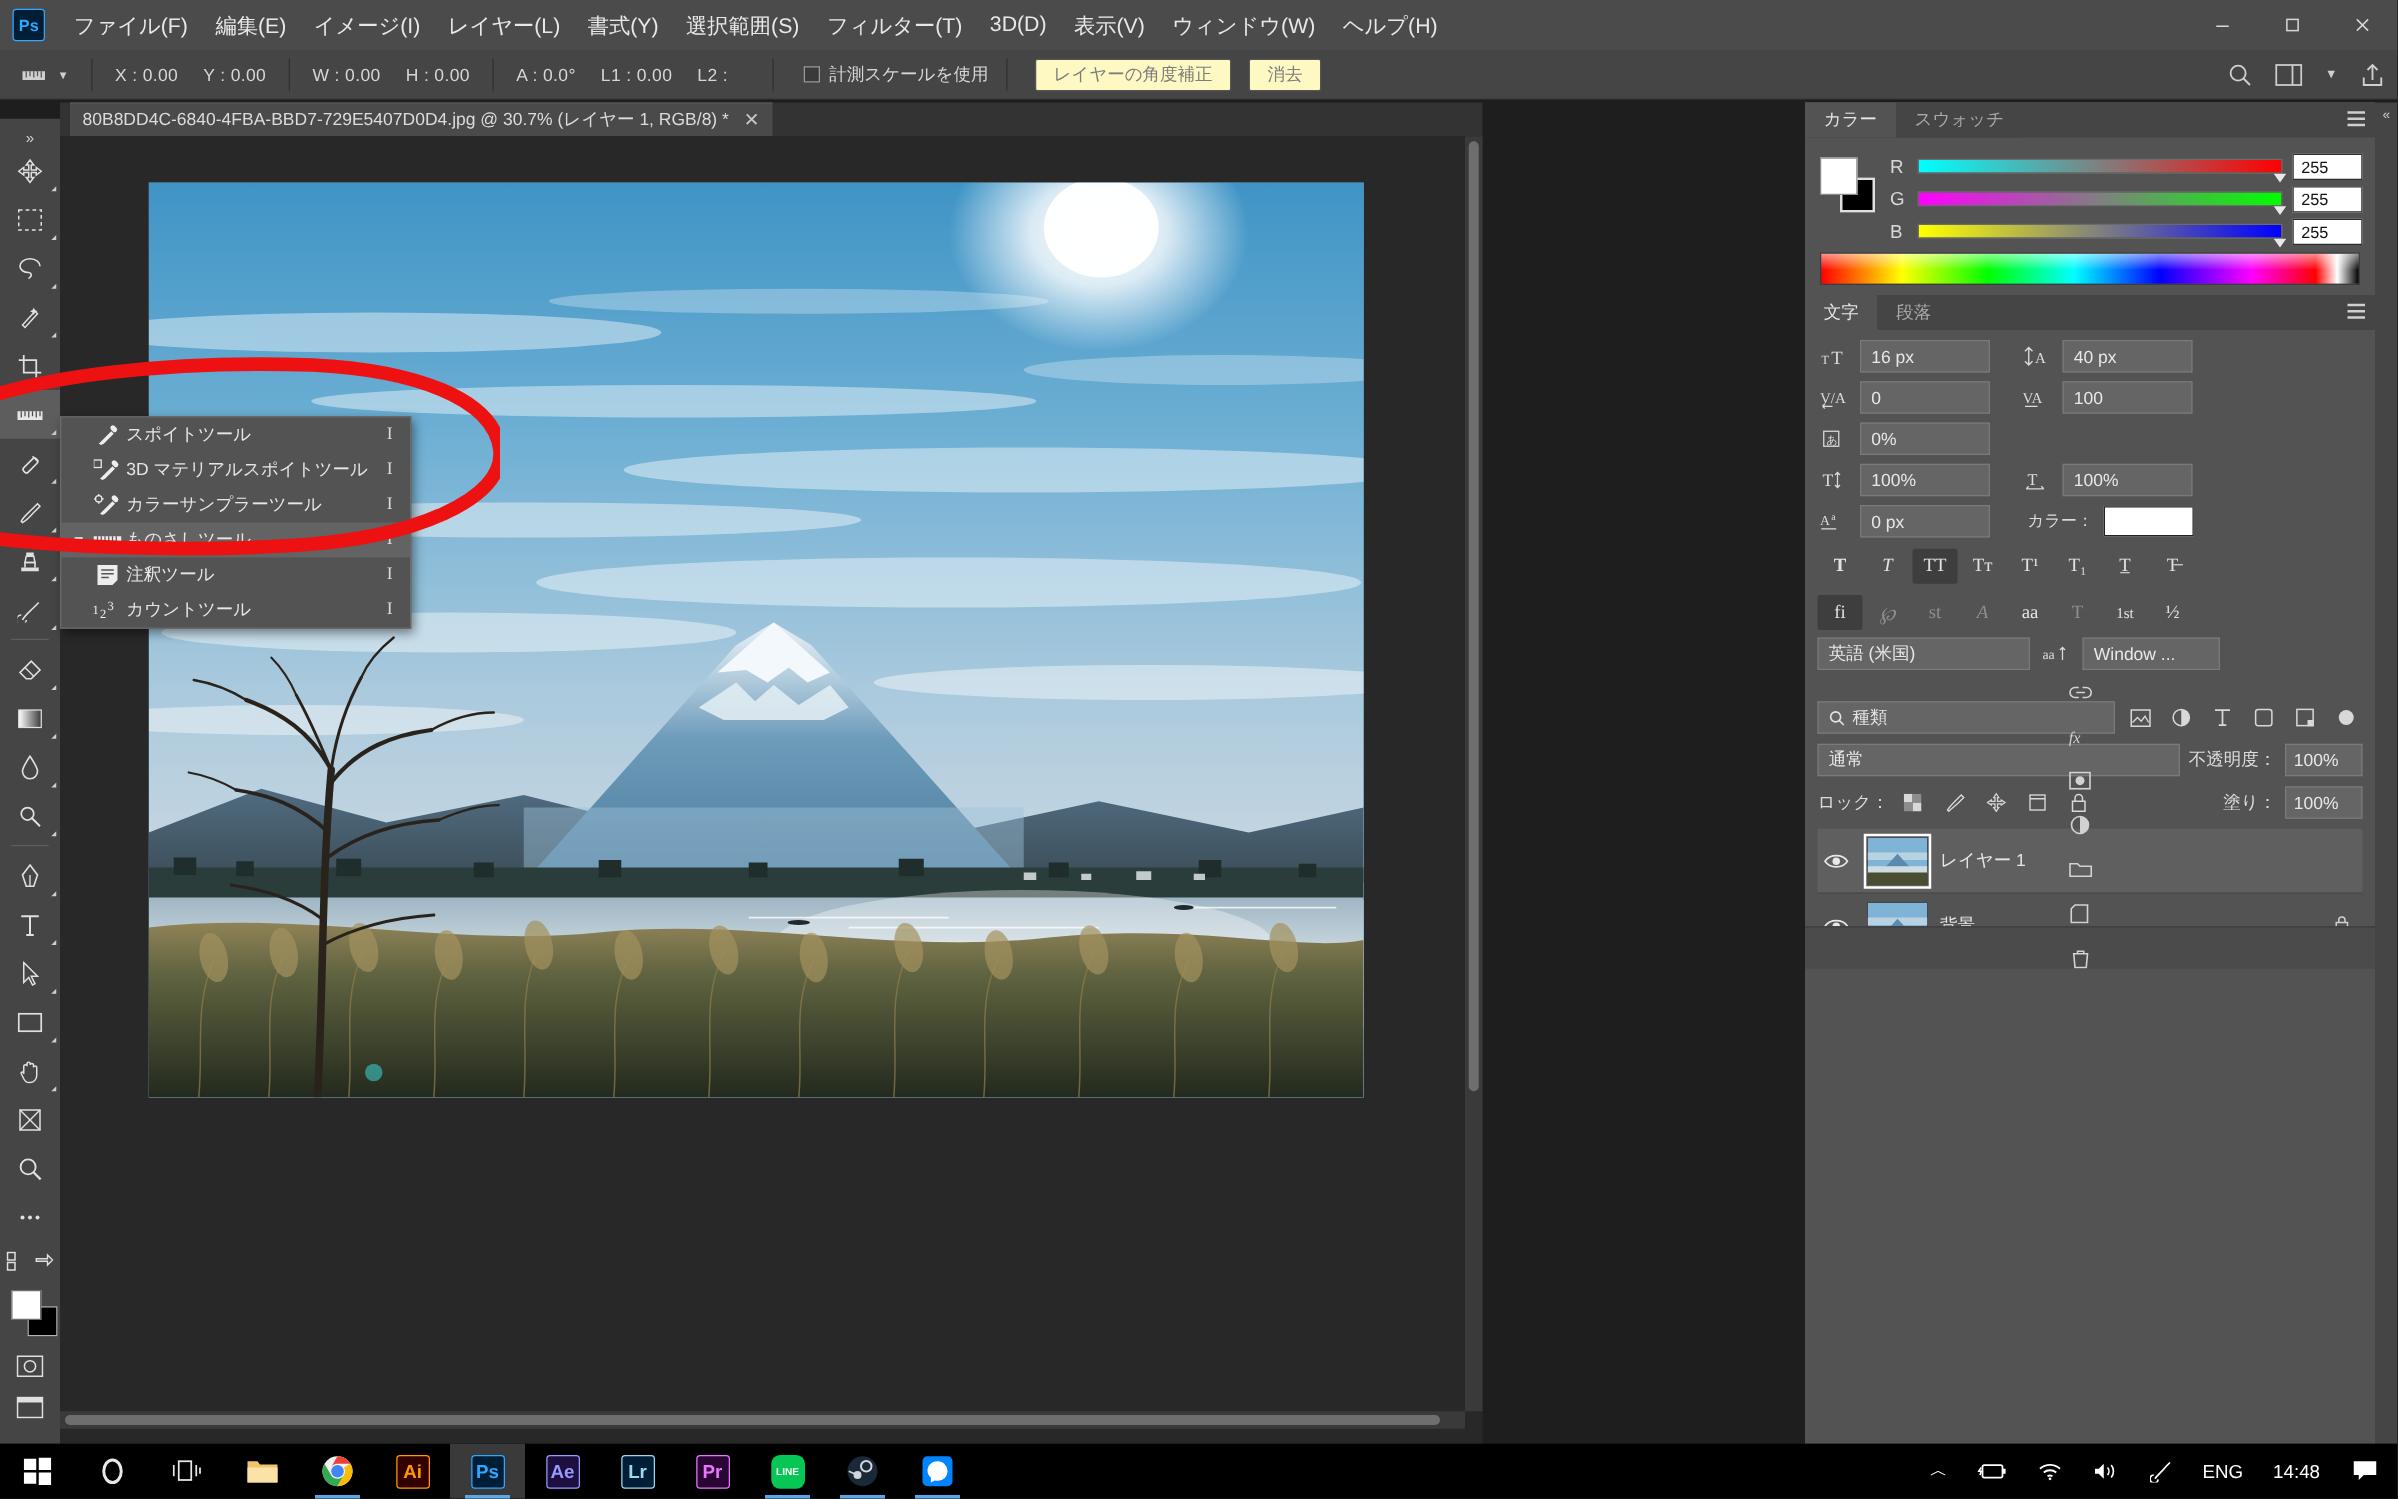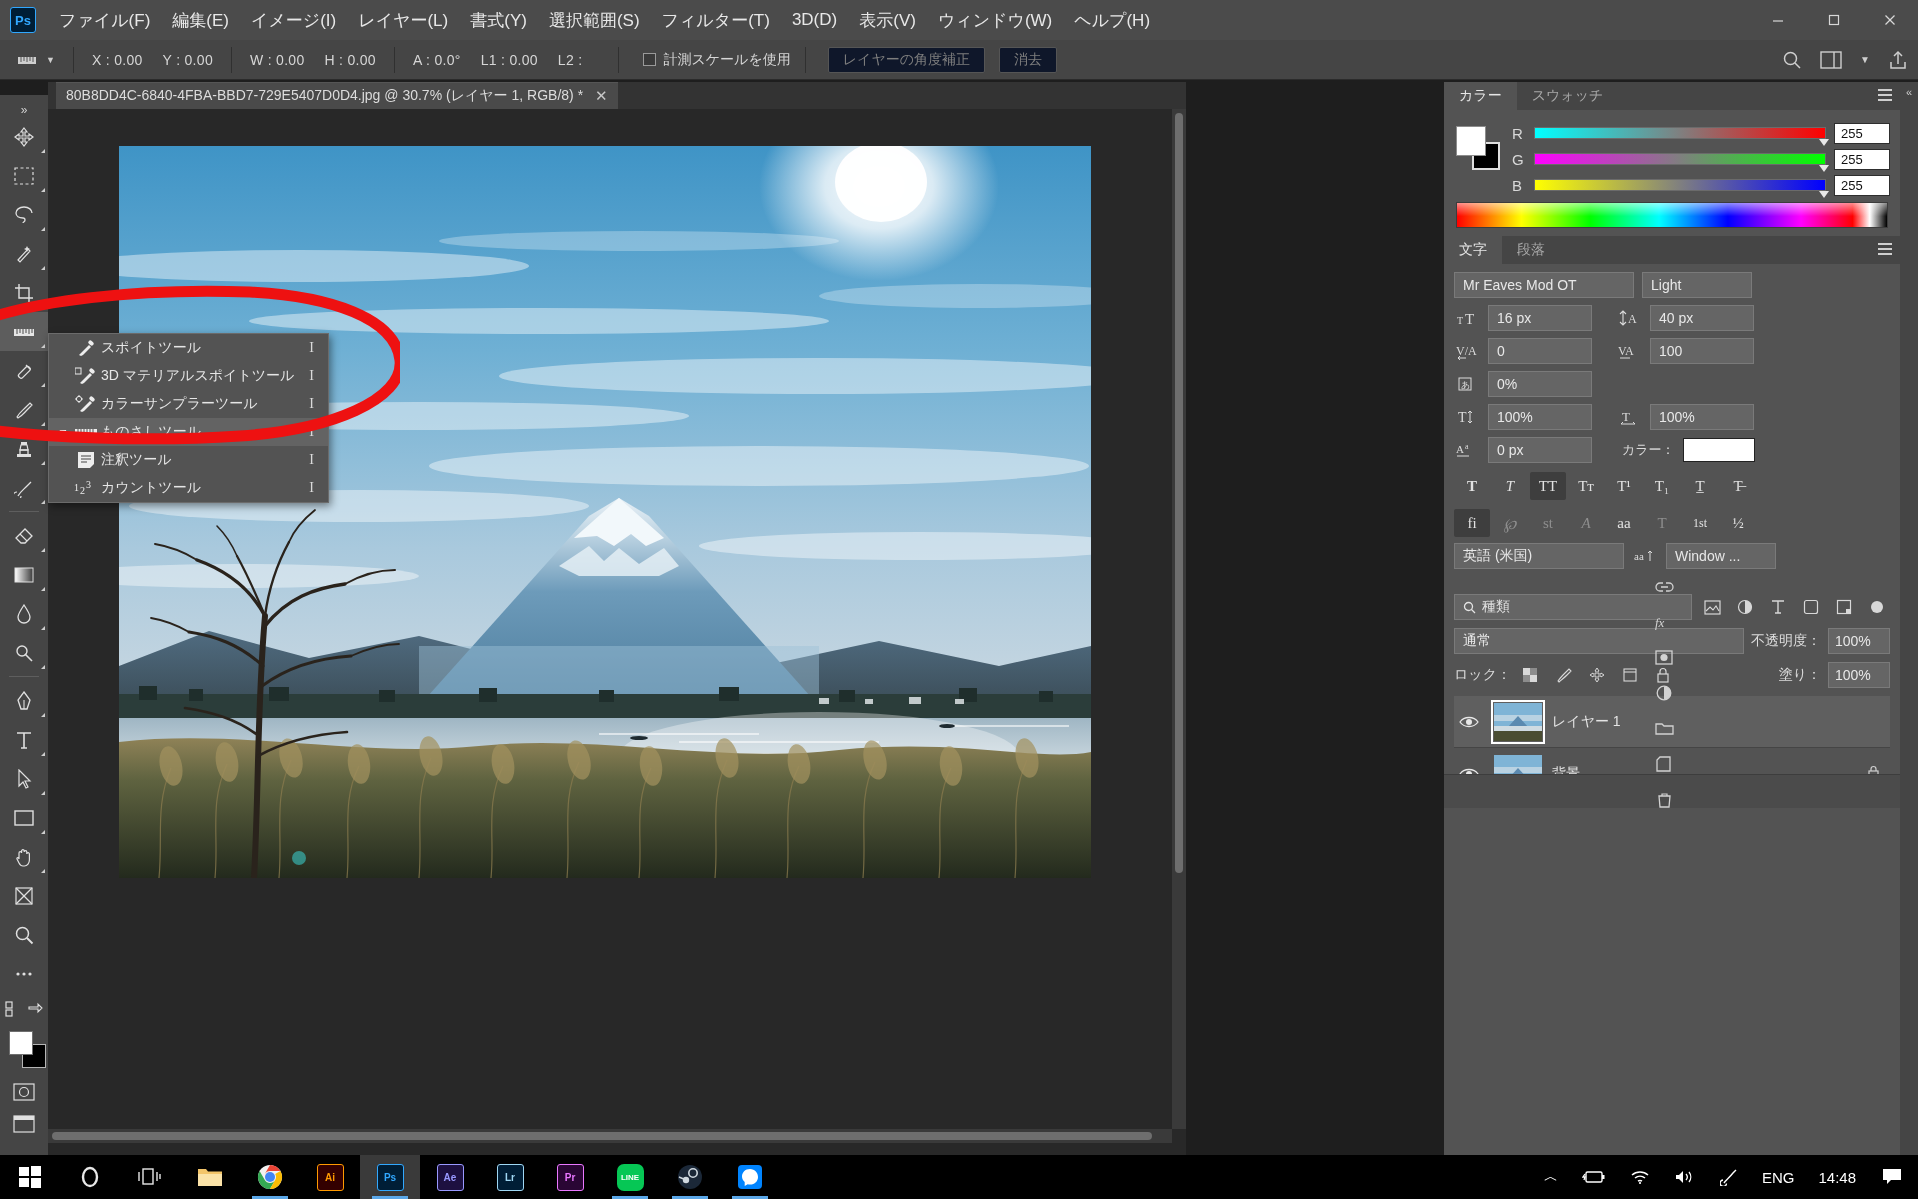--- a/index.html
+++ b/index.html
@@ -46,21 +46,21 @@
   }
   .opt-caret { color: #cfcfcf; font-size: 9px; margin-left: 6px; margin-right: 10px; }
   .opt-sep { width: 1px; height: 26px; background: #303030; margin: 0 8px; }
   .opt-field { color: #d6d6d6; font-size: 14px; padding: 0 10px; white-space: nowrap;
                font-family: "Liberation Sans", sans-serif; letter-spacing: .3px; }
   .opt-check { display: flex; align-items: center; gap: 7px; color: #d6d6d6; font-size: 14px;
                margin-left: 16px; }
   .cbox { width: 13px; height: 13px; border: 1px solid #9a9a9a; background: #3a3a3a; }
   .opt-btn {
     height: 26px; padding: 0 14px; border: 1px solid #555; border-radius: 2px;
-    background: #0f172a; color: #7d7d7d; font-size: 14px;
+    background: #fef9c3; color: #7d7d7d; font-size: 14px;
     display: flex; align-items: center; margin-left: 14px;
   }
   .opt-right { position: absolute; right: 10px; display: flex; align-items: center; gap: 18px; }
   .opt-icon { color: #cfcfcf; display: flex; align-items: center; }
 
   
   .toolbar {
     position: absolute; left: 0; top: 95px; width: 48px; bottom: 44px;
     background: #454545; padding-top: 6px;
   }
@@ -272,21 +272,21 @@
     position: absolute; left: 0; bottom: 0; width: 1918px; height: 44px;
     background: #000; display: flex; align-items: center;
   }
   .tb-item { width: 60px; height: 44px; display: flex; align-items: center; justify-content: center;
              position: relative; }
   .tb-item.active { background: #3a3a3a; }
   .tb-item .underline { position: absolute; bottom: 0; left: 12px; right: 12px; height: 3px;
                         background: #5ba7e8; }
   .adobe-ic {
     width: 27px; height: 27px; border-radius: 3px; display: flex; align-items: center;
-    justify-content: center; font-size: 10px; font-weight: bold;
+    justify-content: center; font-size: 15px; font-weight: bold;
     font-family: "Liberation Sans", sans-serif;
   }
   .tray { position: absolute; right: 0; height: 44px; display: flex; align-items: center;
           gap: 0px; padding-right: 4px; }
   .tray-ic { color: #fff; font-size: 14px; padding: 0 12px; display: flex; align-items: center; }
   .tray-clock { color: #fff; font-size: 15px; padding: 0 14px; }
   .tray-lang { color: #fff; font-size: 15px; padding: 0 10px; }
 </style>
 </head>
 <body>
@@ -805,24 +805,20 @@
       <div class="panel-tabs">
         <div class="ptab active">文字</div>
         <div class="ptab">段落</div>
         <div class="panel-menu">
             <i></i>
             <i></i>
             <i></i>
           </div>
       </div>
       <div class="charpanel">
-        <div class="crow">
-          <span class="field" style="width:180px">Mr Eaves Mod OT</span>
-          <span class="field" style="width:110px">Light</span>
-        </div>
         <div class="crow">
           <span class="ic">
             <svg width="20" height="18" viewBox="0 0 20 18">
                 <text x="0" y="15" font-size="10" fill="#dcdcdc" font-family="Liberation Serif, serif">T</text>
                 <text x="8" y="15" font-size="15" fill="#dcdcdc" font-family="Liberation Serif, serif">T</text>
               </svg>
           </span>
           <span class="field" style="width:104px">16 px</span>
           <span class="ic" style="margin-left:16px">
             <svg width="20" height="18" viewBox="0 0 20 18">

